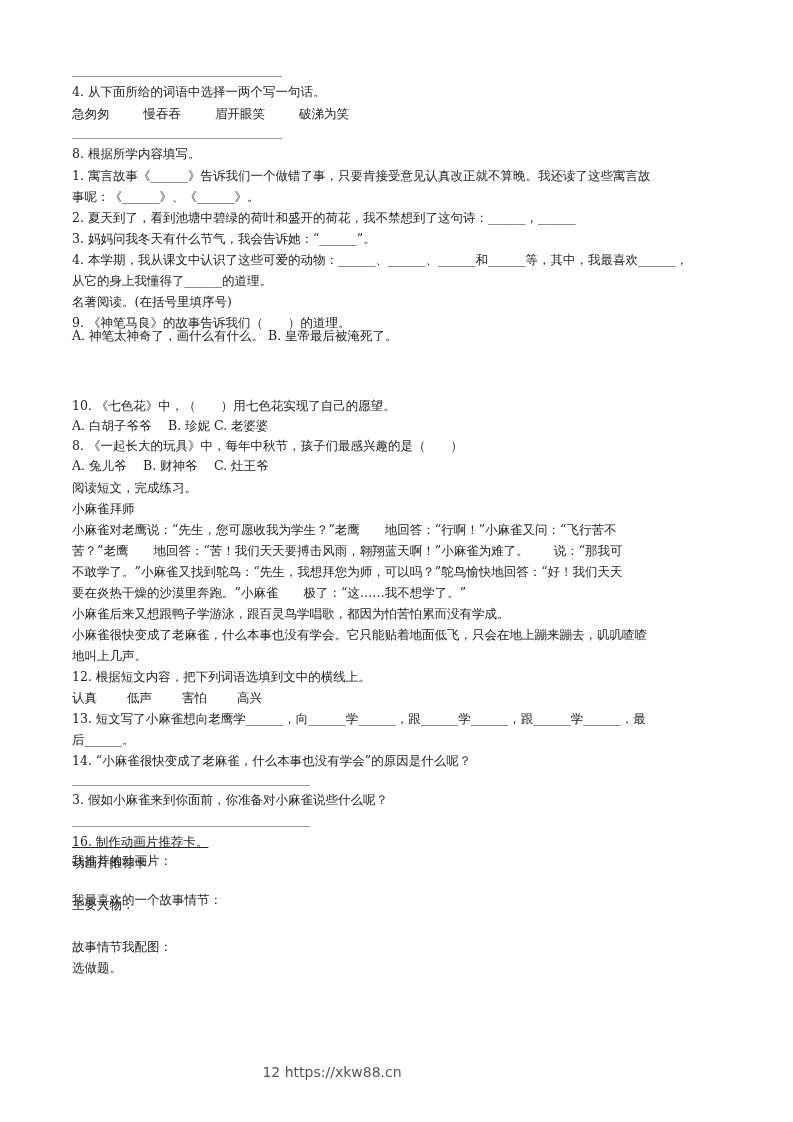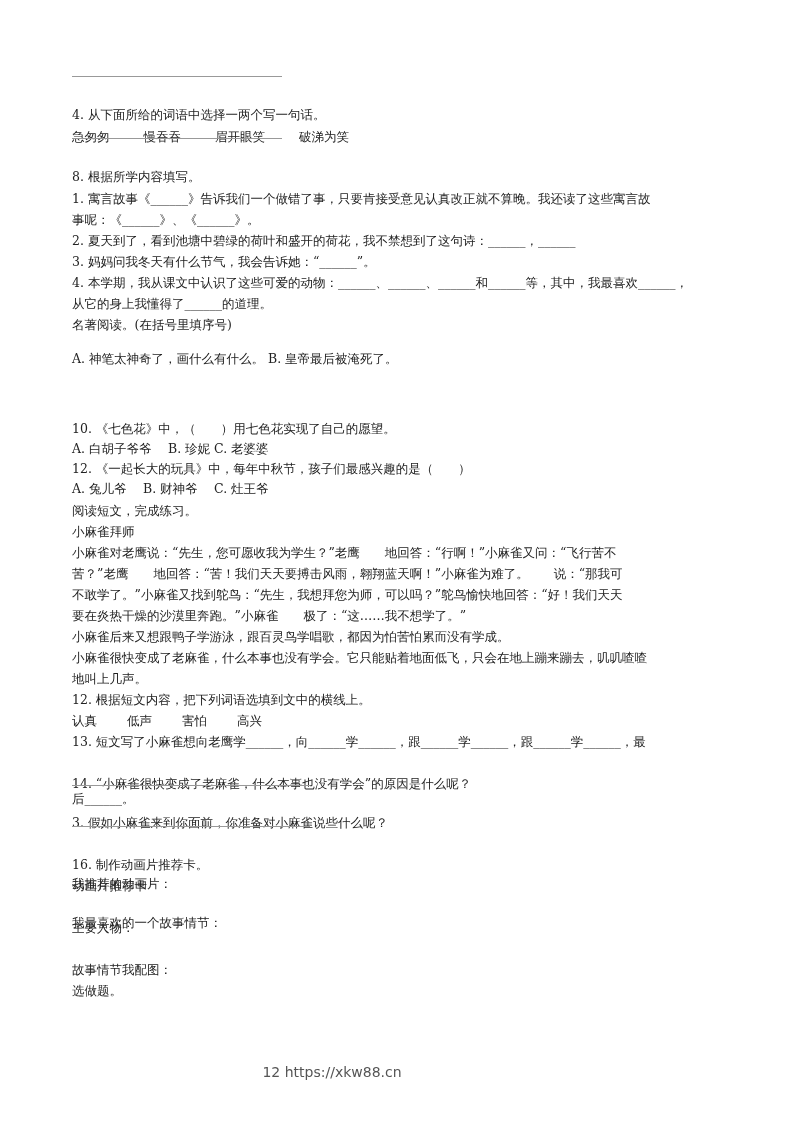--- a/index.html
+++ b/index.html
@@ -1,19 +1,19 @@
 <!DOCTYPE html>
 <html><head>
 <meta charset="utf-8">
 <style>
   html, body { margin: 0; padding: 0; background: #ffffff; }
   body { width: 793px; height: 1122px; position: relative; overflow: hidden;
          font-family: "DejaVu Serif", "Liberation Serif", serif; color: #222; }
   .page { position: absolute; left: 0; top: 0; width: 793px; height: 1122px; }
-  .ln { position: absolute; left: 72px; font-size: 12.5px; line-height: 16px; white-space: nowrap; margin-top: 23px; }
+  .ln { position: absolute; left: 72px; font-size: 12.5px; line-height: 16px; white-space: nowrap; }
   .rule { position: absolute; left: 72px; height: 0; border-top: 1px solid #999; }
   .gap { display: inline-block; }
   .sup { position: relative; top: -7px; font-size: 11px; }
   .footer { position: absolute; top: 1064px; left: 0; width: 664px; text-align: center;
             font-family: "DejaVu Sans", "Liberation Sans", sans-serif; font-size: 14px; color: #555; }
 </style>
 </head>
 <body>
 
 <div class="page">
@@ -30,52 +30,53 @@
   <div class="rule" style="top:138px;width:210px;"></div>
   <div class="ln" style="top:146px;">8. 根据所学内容填写。</div>
   <div class="ln" style="top:168px;">1. 寓言故事《______》告诉我们一个做错了事，只要肯接受意见认真改正就不算晚。我还读了这些寓言故</div>
   <div class="ln" style="top:189px;">事呢：《______》、《______》。</div>
   <div class="ln" style="top:210px;">2. 夏天到了，看到池塘中碧绿的荷叶和盛开的荷花，我不禁想到了这句诗：______，______</div>
   <div class="ln" style="top:231px;">3. 妈妈问我冬天有什么节气，我会告诉她：“______”。</div>
   <div class="ln" style="top:252px;">4. 本学期，我从课文中认识了这些可爱的动物：______、______、______和______等，其中，我最喜欢______，</div>
   <div class="ln" style="top:273px;">从它的身上我懂得了______的道理。</div>
 
   <div class="ln" style="top:294px;">名著阅读。(在括号里填序号)</div>
+  <div class="ln" style="top:315px;">9. 《神笔马良》的故事告诉我们（　　）的道理。</div>
   <div class="ln" style="top:328px;">A. 神笔太神奇了，画什么有什么。 B. 皇帝最后被淹死了。</div>
 
   <div class="ln" style="top:398px;">10. 《七色花》中，（　　）用七色花实现了自己的愿望。</div>
   <div class="ln" style="top:418px;">A. 白胡子爷爷　 B. 珍妮 C. 老婆婆</div>
-  <div class="ln" style="top:438px;">12. 《一起长大的玩具》中，每年中秋节，孩子们最感兴趣的是（　　）</div>
+  <div class="ln" style="top:438px;">8. 《一起长大的玩具》中，每年中秋节，孩子们最感兴趣的是（　　）</div>
   <div class="ln" style="top:458px;">A. 兔儿爷　 B. 财神爷　 C. 灶王爷</div>
 
   <div class="ln" style="top:480px;">阅读短文，完成练习。</div>
   <div class="ln" style="top:501px;">小麻雀拜师</div>
   <div class="ln" style="top:522px;">小麻雀对老鹰说：“先生，您可愿收我为学生？”老鹰　　地回答：“行啊！”小麻雀又问：“飞行苦不</div>
   <div class="ln" style="top:543px;">苦？”老鹰　　地回答：“苦！我们天天要搏击风雨，翱翔蓝天啊！”小麻雀为难了。　　说：“那我可</div>
   <div class="ln" style="top:564px;">不敢学了。”小麻雀又找到鸵鸟：“先生，我想拜您为师，可以吗？”鸵鸟愉快地回答：“好！我们天天</div>
   <div class="ln" style="top:585px;">要在炎热干燥的沙漠里奔跑。”小麻雀　　极了：“这……我不想学了。”</div>
   <div class="ln" style="top:606px;">小麻雀后来又想跟鸭子学游泳，跟百灵鸟学唱歌，都因为怕苦怕累而没有学成。</div>
   <div class="ln" style="top:627px;">小麻雀很快变成了老麻雀，什么本事也没有学会。它只能贴着地面低飞，只会在地上蹦来蹦去，叽叽喳喳</div>
   <div class="ln" style="top:648px;">地叫上几声。</div>
 
   <div class="ln" style="top:669px;">12. 根据短文内容，把下列词语选填到文中的横线上。</div>
   <div class="ln" style="top:690px;">
     <span>认真</span><span class="gap" style="width:26px"></span>
     <span>低声</span><span class="gap" style="width:26px"></span>
     <span>害怕</span><span class="gap" style="width:26px"></span>
     <span>高兴</span>
   </div>
   <div class="ln" style="top:711px;">13. 短文写了小麻雀想向老鹰学______，向______学______，跟______学______，跟______学______，最</div>
-  <div class="ln" style="top:768px;">后______。</div>
+  <div class="ln" style="top:732px;">后______。</div>
   <div class="ln" style="top:753px;">14. “小麻雀很快变成了老麻雀，什么本事也没有学会”的原因是什么呢？</div>
   <div class="rule" style="top:785px;width:238px;"></div>
   <div class="ln" style="top:792px;">3. 假如小麻雀来到你面前，你准备对小麻雀说些什么呢？</div>
   <div class="rule" style="top:826px;width:238px;"></div>
 
-  <div class="ln" style="top:834px;">16. 制作动画片推荐卡。</div>
+  <div class="ln" style="top:834px;text-decoration:underline;">16. 制作动画片推荐卡。</div>
   <div class="ln" style="top:855px;">动画片推荐卡</div>
   <div class="ln" style="top:853px;">我推荐的动画片：</div>
   <div class="ln" style="top:897px;">主要人物：</div>
   <div class="ln" style="top:892px;">我最喜欢的一个故事情节：</div>
   <div class="ln" style="top:939px;">故事情节我配图：</div>
   <div class="ln" style="top:960px;">选做题。</div>
 
   <div class="footer">12 https://xkw88.cn</div>
 </div>
 

